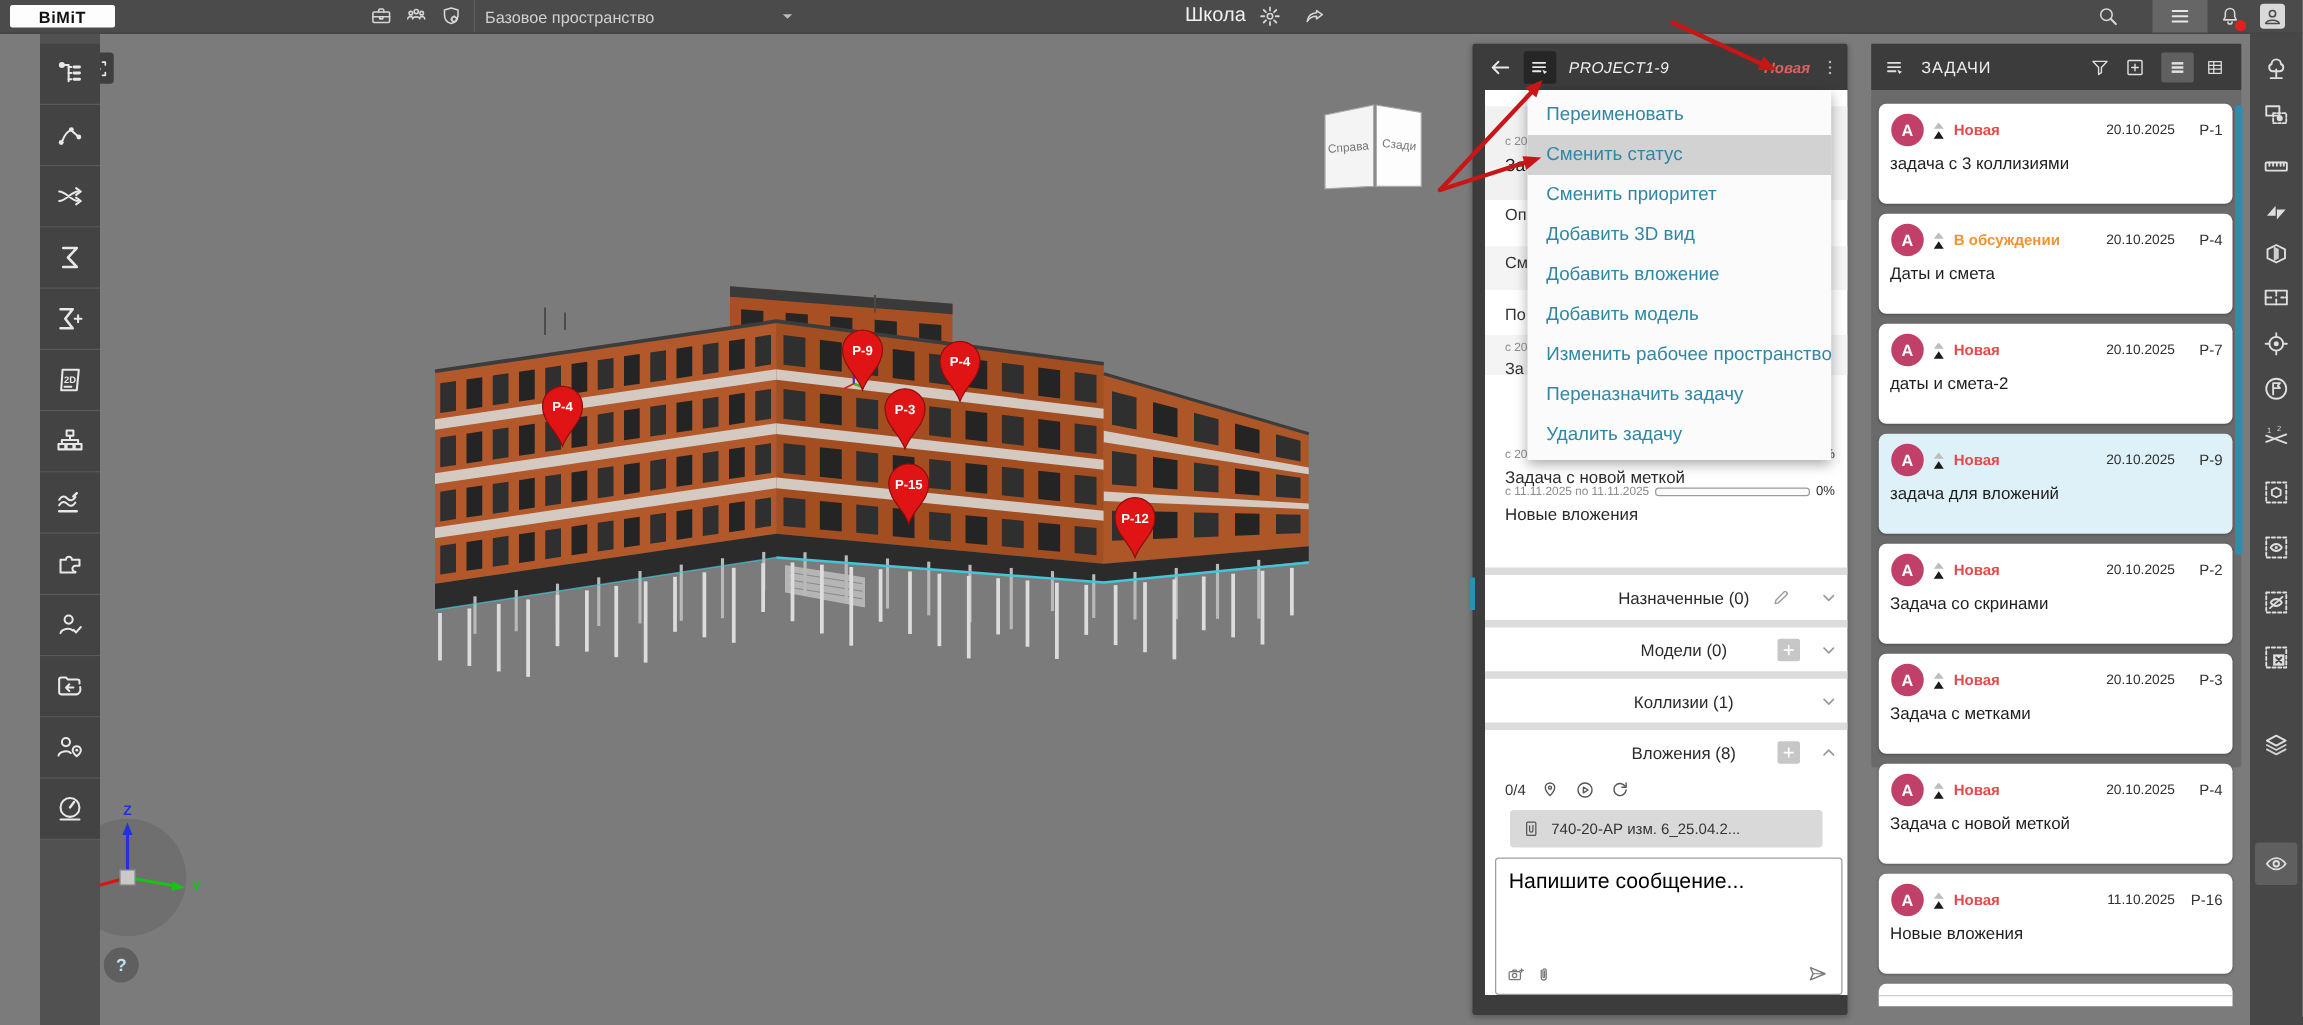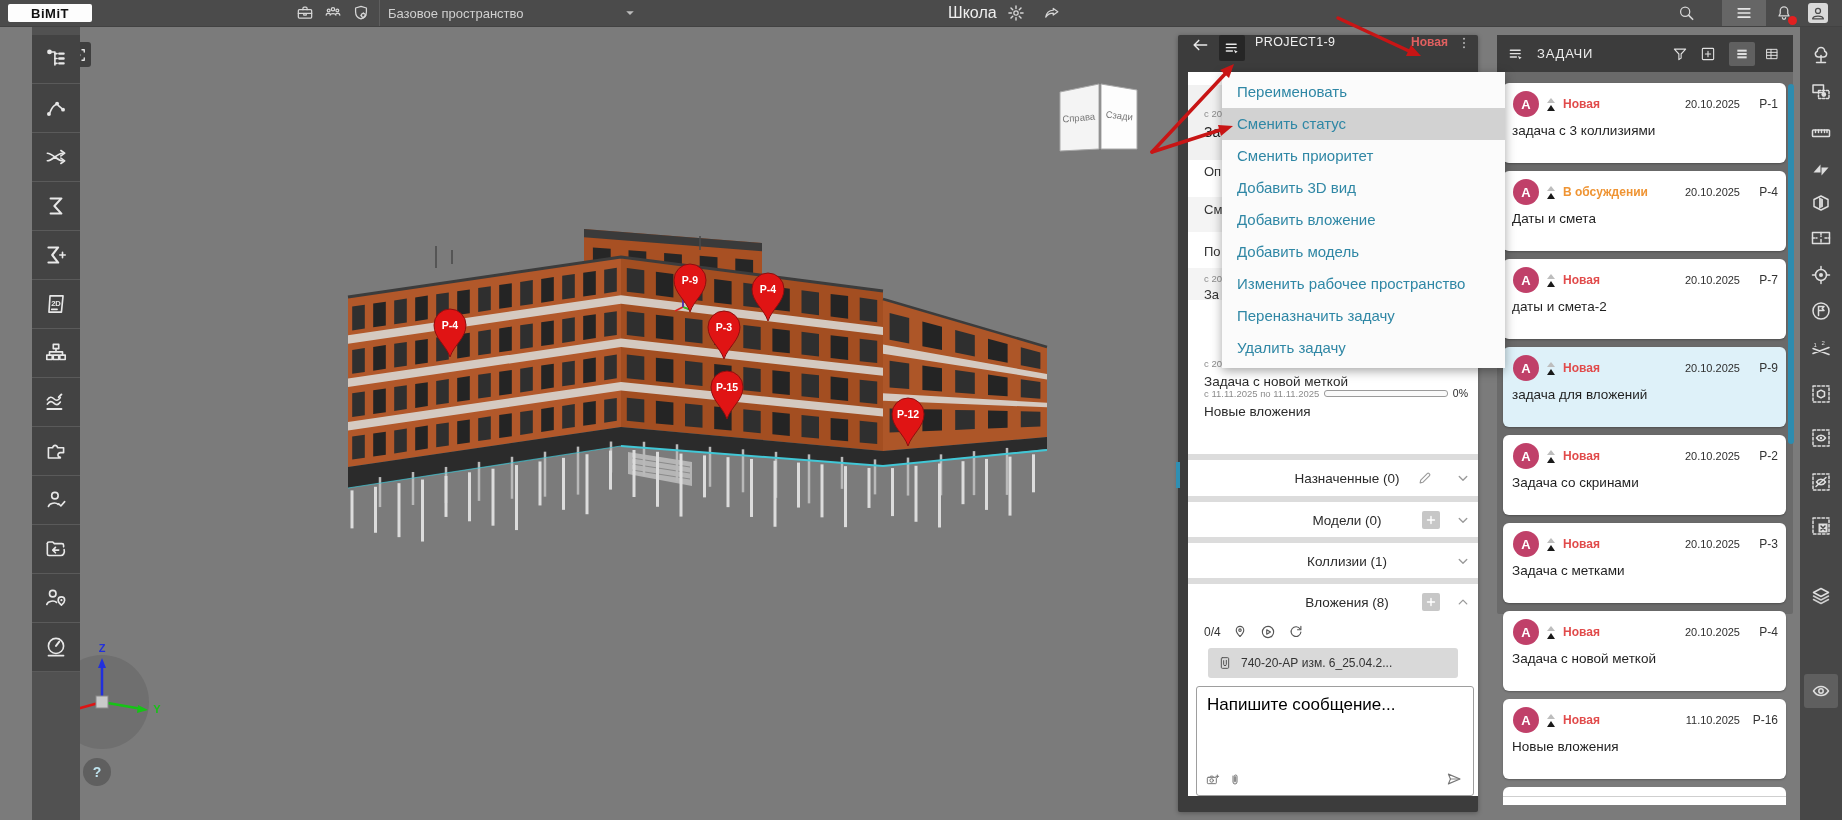--- a/index.html
+++ b/index.html
@@ -30,21 +30,21 @@
   
   #scene{position:absolute;left:0;top:0;z-index:2;}
   .focus-btn{position:absolute;left:66px;top:42px;width:25px;height:25px;background:#3f3f3f;border-radius:3px;z-index:5;
              display:flex;align-items:center;justify-content:center;} .s16{width:16px;height:16px;display:inline-block;}
   .s18{width:18px;height:18px;display:inline-block;} .s20{width:20px;height:20px;display:inline-block;}
   .focus-btn .pic{color:#e6e6e6;}
   .help-btn{position:absolute;left:83px;top:758px;width:28px;height:28px;border-radius:50%;background:#5f5f5f;z-index:5;
             display:flex;align-items:center;justify-content:center;color:#bfe3ee;font-weight:bold;font-size:14px;}
   
   .dpanel{position:absolute;left:1178px;top:35px;width:300px;height:777px;background:#3c3c3c;z-index:12;border-radius:2px;box-shadow:0 1px 5px rgba(0,0,0,.3);}
-  .dp-head{height:37px;display:flex;position:relative;}
+  .dp-head{height:37px;display:flex;align-items:center;position:relative;font-style:italic;}
   .dp-back{margin-left:12px;color:#e8e8e8;}
   .dp-menu-btn{width:26px;height:26px;background:#262626;margin-left:9px;display:flex;align-items:center;justify-content:center;color:#e8e8e8;border-radius:2px;}
   .dp-title{color:#f0f0f0;font-size:12.5px;margin-left:10px;letter-spacing:.4px;}
   .dp-status{margin-left:auto;color:#e06060;font-weight:bold;font-size:12px;}
   .dp-kebab{margin:0 6px 0 8px;color:#b5b5b5;width:16px;height:16px;}
   .dp-body{position:absolute;left:10px;right:0;top:37px;bottom:16px;background:#fff;overflow:hidden;}
   .stripe{position:absolute;left:0;right:0;}
   .frag{position:absolute;left:16px;color:#333;font-size:13px;white-space:nowrap;}
   .frag.sm{font-size:9.5px;color:#8c8c8c;}
   .frag.lg{font-size:14px;color:#222;}
@@ -67,21 +67,21 @@
   .chip{position:absolute;left:20px;width:250px;height:30px;background:#d9d9d9;border-radius:3px;display:flex;align-items:center;}
   .chip .pic{width:16px;height:16px;color:#555;margin:0 8px 0 9px;}
   .chip-txt{font-size:12px;color:#333;white-space:nowrap;overflow:hidden;}
   .composer{position:absolute;left:8px;right:4px;height:110px;background:#fff;border:1px solid #9e9e9e;border-radius:3px;box-sizing:border-box;}
   .composer .ph{position:absolute;left:10px;top:8px;font-size:17px;color:#000000;}
   .comp-cam{position:absolute;left:8px;bottom:7px;color:#777;}
   .comp-clip{position:absolute;left:30px;bottom:7px;color:#777;}
   .comp-send{position:absolute;right:10px;bottom:7px;color:#777;}
   .blue-ind{position:absolute;left:1176px;top:462px;width:4px;height:26px;background:#2e8fb3;z-index:14;}
   
-  .menu{position:absolute;left:1222px;top:72px;width:283px;background:#fbfbfb;z-index:40;box-shadow:0 3px 10px rgba(0,0,0,.35);padding:4px 0;}
+  .menu{position:absolute;left:1222px;top:72px;width:243px;background:#fbfbfb;z-index:40;box-shadow:0 3px 10px rgba(0,0,0,.35);padding:4px 0;}
   .menu-item{height:32px;line-height:32px;padding-left:15px;font-size:15px;color:#2f87a5;white-space:nowrap;}
   .menu-item.hl{background:#d2d2d2;}
   
   .tpanel{position:absolute;left:1497px;top:35px;width:296px;height:579px;background:#6a6a6a;z-index:12;border-radius:2px;}
   .tp-head{height:37px;background:#3c3c3c;display:flex;align-items:center;}
   .tp-head .pic{color:#e0e0e0;}
   .tp-title{color:#ededed;font-size:13px;letter-spacing:.8px;margin-left:12px;}
   .tp-sp{flex:1;}
   .tp-view{width:26px;height:24px;display:flex;align-items:center;justify-content:center;border-radius:2px;margin-right:4px;color:#cfcfcf;}
   .tp-view.active{background:#606060;}

